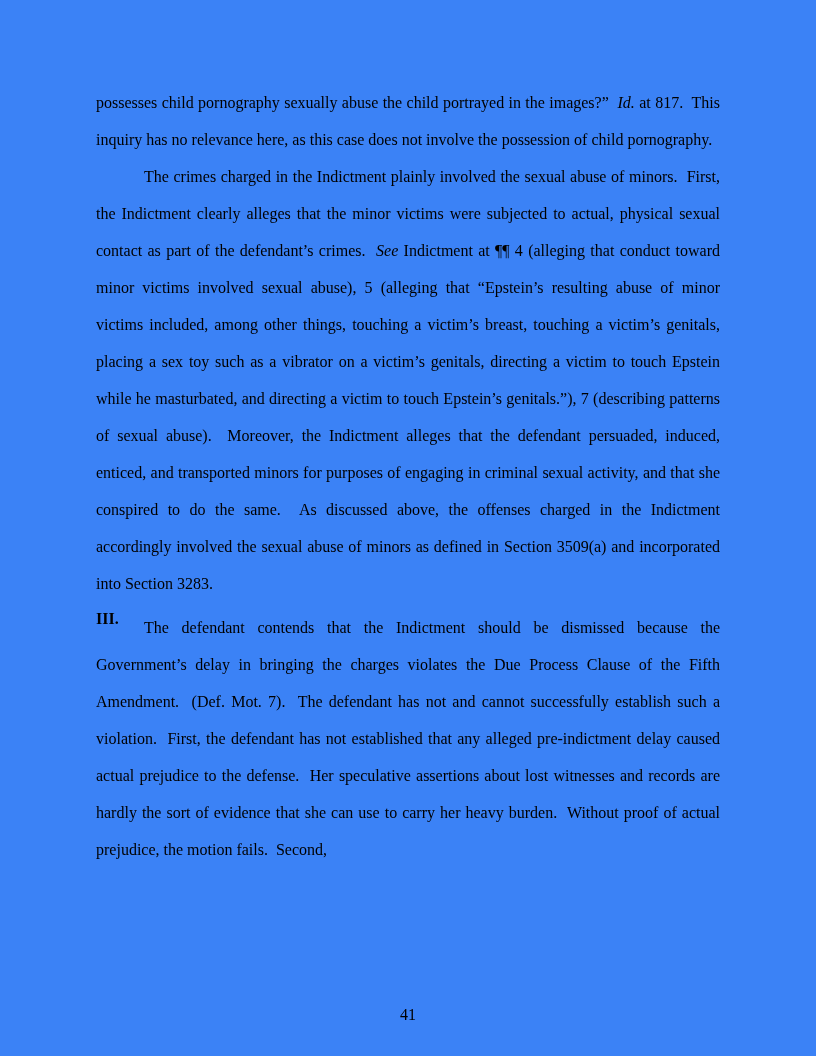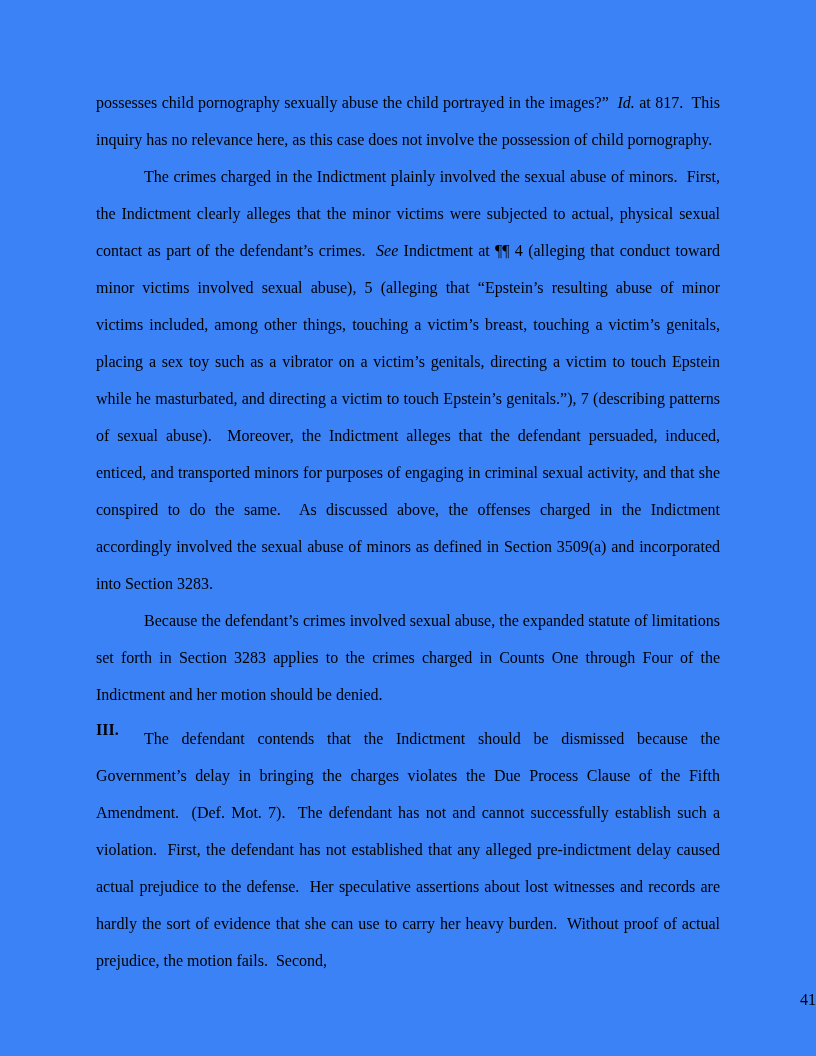--- a/index.html
+++ b/index.html
@@ -32,32 +32,31 @@
     text-align: right;
   }
   .heading-num {
     position: absolute;
     left: 0;
     top: 0;
   }
   .footer {
     position: absolute;
     left: 0;
-    bottom: 47px;
+    bottom: 32px;
     width: 100%;
-    text-align: right;
+    text-align: center;
     font-size: 16px;
     line-height: 18px;
   }
 </style>
 </head>
 <body>
 
 <div class="page">
   <div>
       <p class="para"><span>possesses child pornography sexually abuse the child portrayed in the images?”&nbsp; </span><span class="italic">Id.</span><span> at 817.&nbsp; This inquiry has no relevance here, as this case does not involve the possession of child pornography.</span></p>
       <p class="para indent"><span>The crimes charged in the Indictment plainly involved the sexual abuse of minors.&nbsp; First, the Indictment clearly alleges that the minor victims were subjected to actual, physical sexual contact as part of the defendant’s crimes.&nbsp; </span><span class="italic">See</span><span> Indictment at ¶¶ 4 (alleging that conduct toward minor victims involved sexual abuse), 5 (alleging that “Epstein’s resulting abuse of minor victims included, among other things, touching a victim’s breast, touching a victim’s genitals, placing a sex toy such as a vibrator on a victim’s genitals, directing a victim to touch Epstein while he masturbated, and directing a victim to touch Epstein’s genitals.”), 7 (describing patterns of sexual abuse).&nbsp; Moreover, the Indictment alleges that the defendant persuaded, induced, enticed, and transported minors for purposes of engaging in criminal sexual activity, and that she conspired to do the same.&nbsp; As discussed above, the offenses charged in the Indictment accordingly involved the sexual abuse of minors as defined in Section 3509(a) and incorporated into Section 3283.</span></p>
-      <p class="para indent"><span>Because the defendant’s crimes involved sexual abuse, the expanded statute of limitations set forth in Section&nbsp;3283 applies to the crimes charged in Counts One through Four of the Indictment and her motion should be denied.</span></p>
       <div class="heading"><span class="heading-num">III.</span></div>
       <p class="para indent"><span>The defendant contends that the Indictment should be dismissed because the Government’s delay in bringing the charges violates the Due Process Clause of the Fifth Amendment.&nbsp; (Def. Mot. 7).&nbsp; The defendant has not and cannot successfully establish such a violation.&nbsp; First, the defendant has not established that any alleged pre-indictment delay caused actual prejudice to the defense.&nbsp; Her speculative assertions about lost witnesses and records are hardly the sort of evidence that she can use to carry her heavy burden.&nbsp; Without proof of actual prejudice, the motion fails.&nbsp; Second,</span></p>
     </div>
   <div class="footer">41</div>
 </div>
 
 </body></html>

